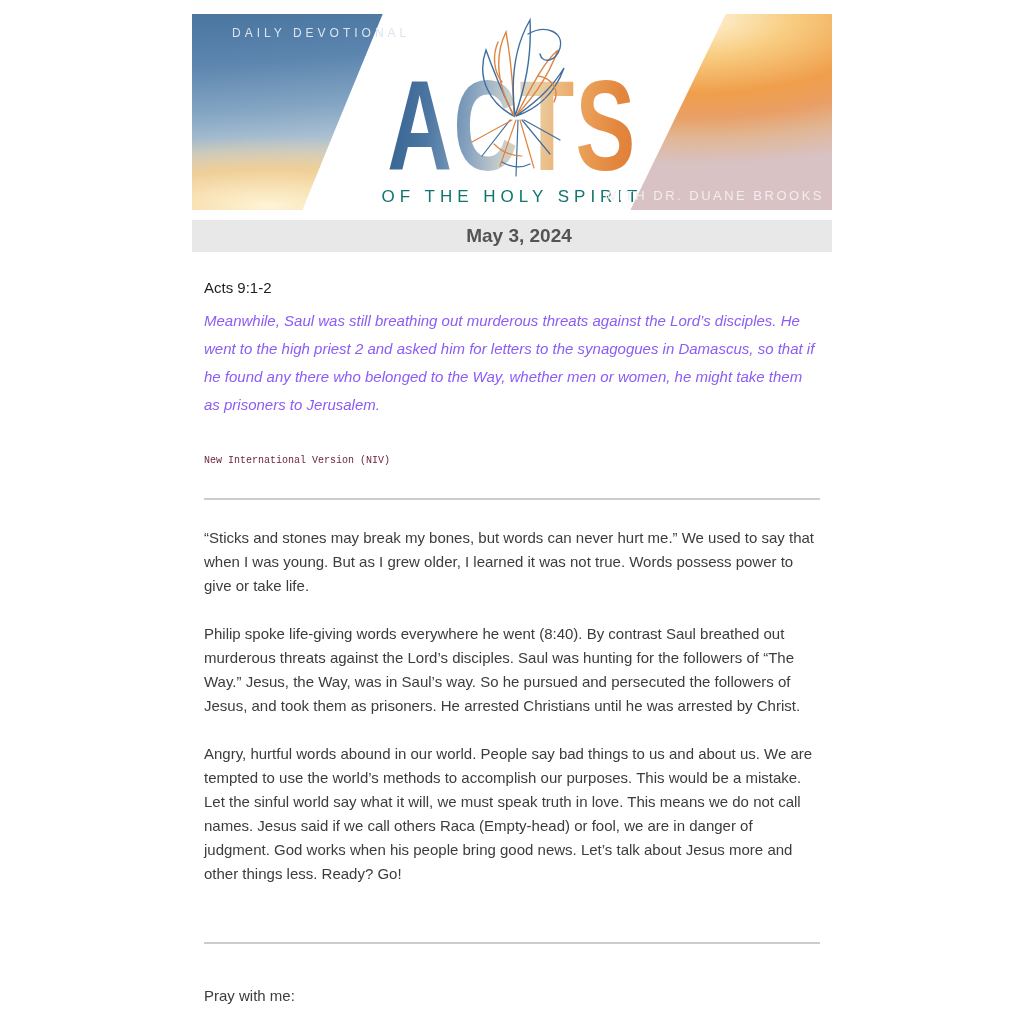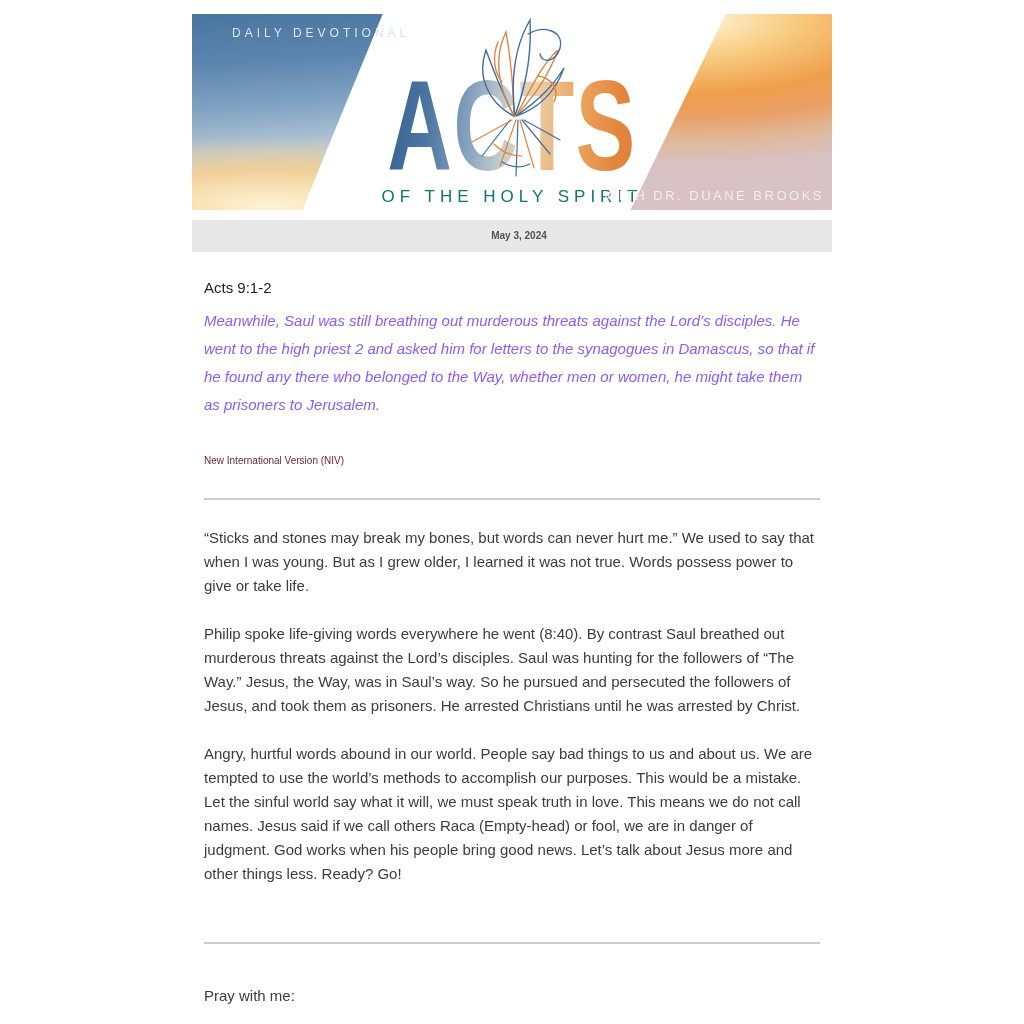--- a/index.html
+++ b/index.html
@@ -42,28 +42,28 @@
     color: #0f766e; font-size: 17px; letter-spacing: 5px; white-space: nowrap; font-weight: 400;
   }
   .banner-byline {
     position: absolute; bottom: 7px; right: 8px;
     color: #f2edf0; font-size: 13px; letter-spacing: 2.5px; white-space: nowrap;
   }
 
   
   .datebar {
     margin-top: 10px; background: #e8e8e8; height: 32px; line-height: 32px;
-    text-align: center; font-weight: bold; font-size: 10px; color: #545454; padding-left: 14px;
+    text-align: center; font-weight: bold; font-size: 19px; color: #545454; padding-left: 14px;
   }
 
   
   .content { padding: 0 12px 30px 12px; color: #3c3c3c; font-size: 15px; }
   .reference { margin-top: 26px; color: #1f1f1f; line-height: 20px; }
   .scripture { margin-top: 9px; color: #8b5cf6; font-style: italic; line-height: 28px; }
-  .version { margin-top: 36px; color: #6e2639; font-size: 10px; }
+  .version { margin-top: 36px; color: #6e2639; font-size: 10px; font-family: Liberation Mono, monospace; }
   .divider { border: none; border-top: 2px solid #cccccc; margin: 32px 0 0 0; }
   .divider.second { margin-top: 56px; }
   p.body-par { line-height: 24px; margin: 24px 0 0 0; }
   p.body-par.first { margin-top: 26px; }
   .prayer { margin-top: 40px; line-height: 24px; }
 </style>
 </head>
 <body>
 
 <div class="email-column">

